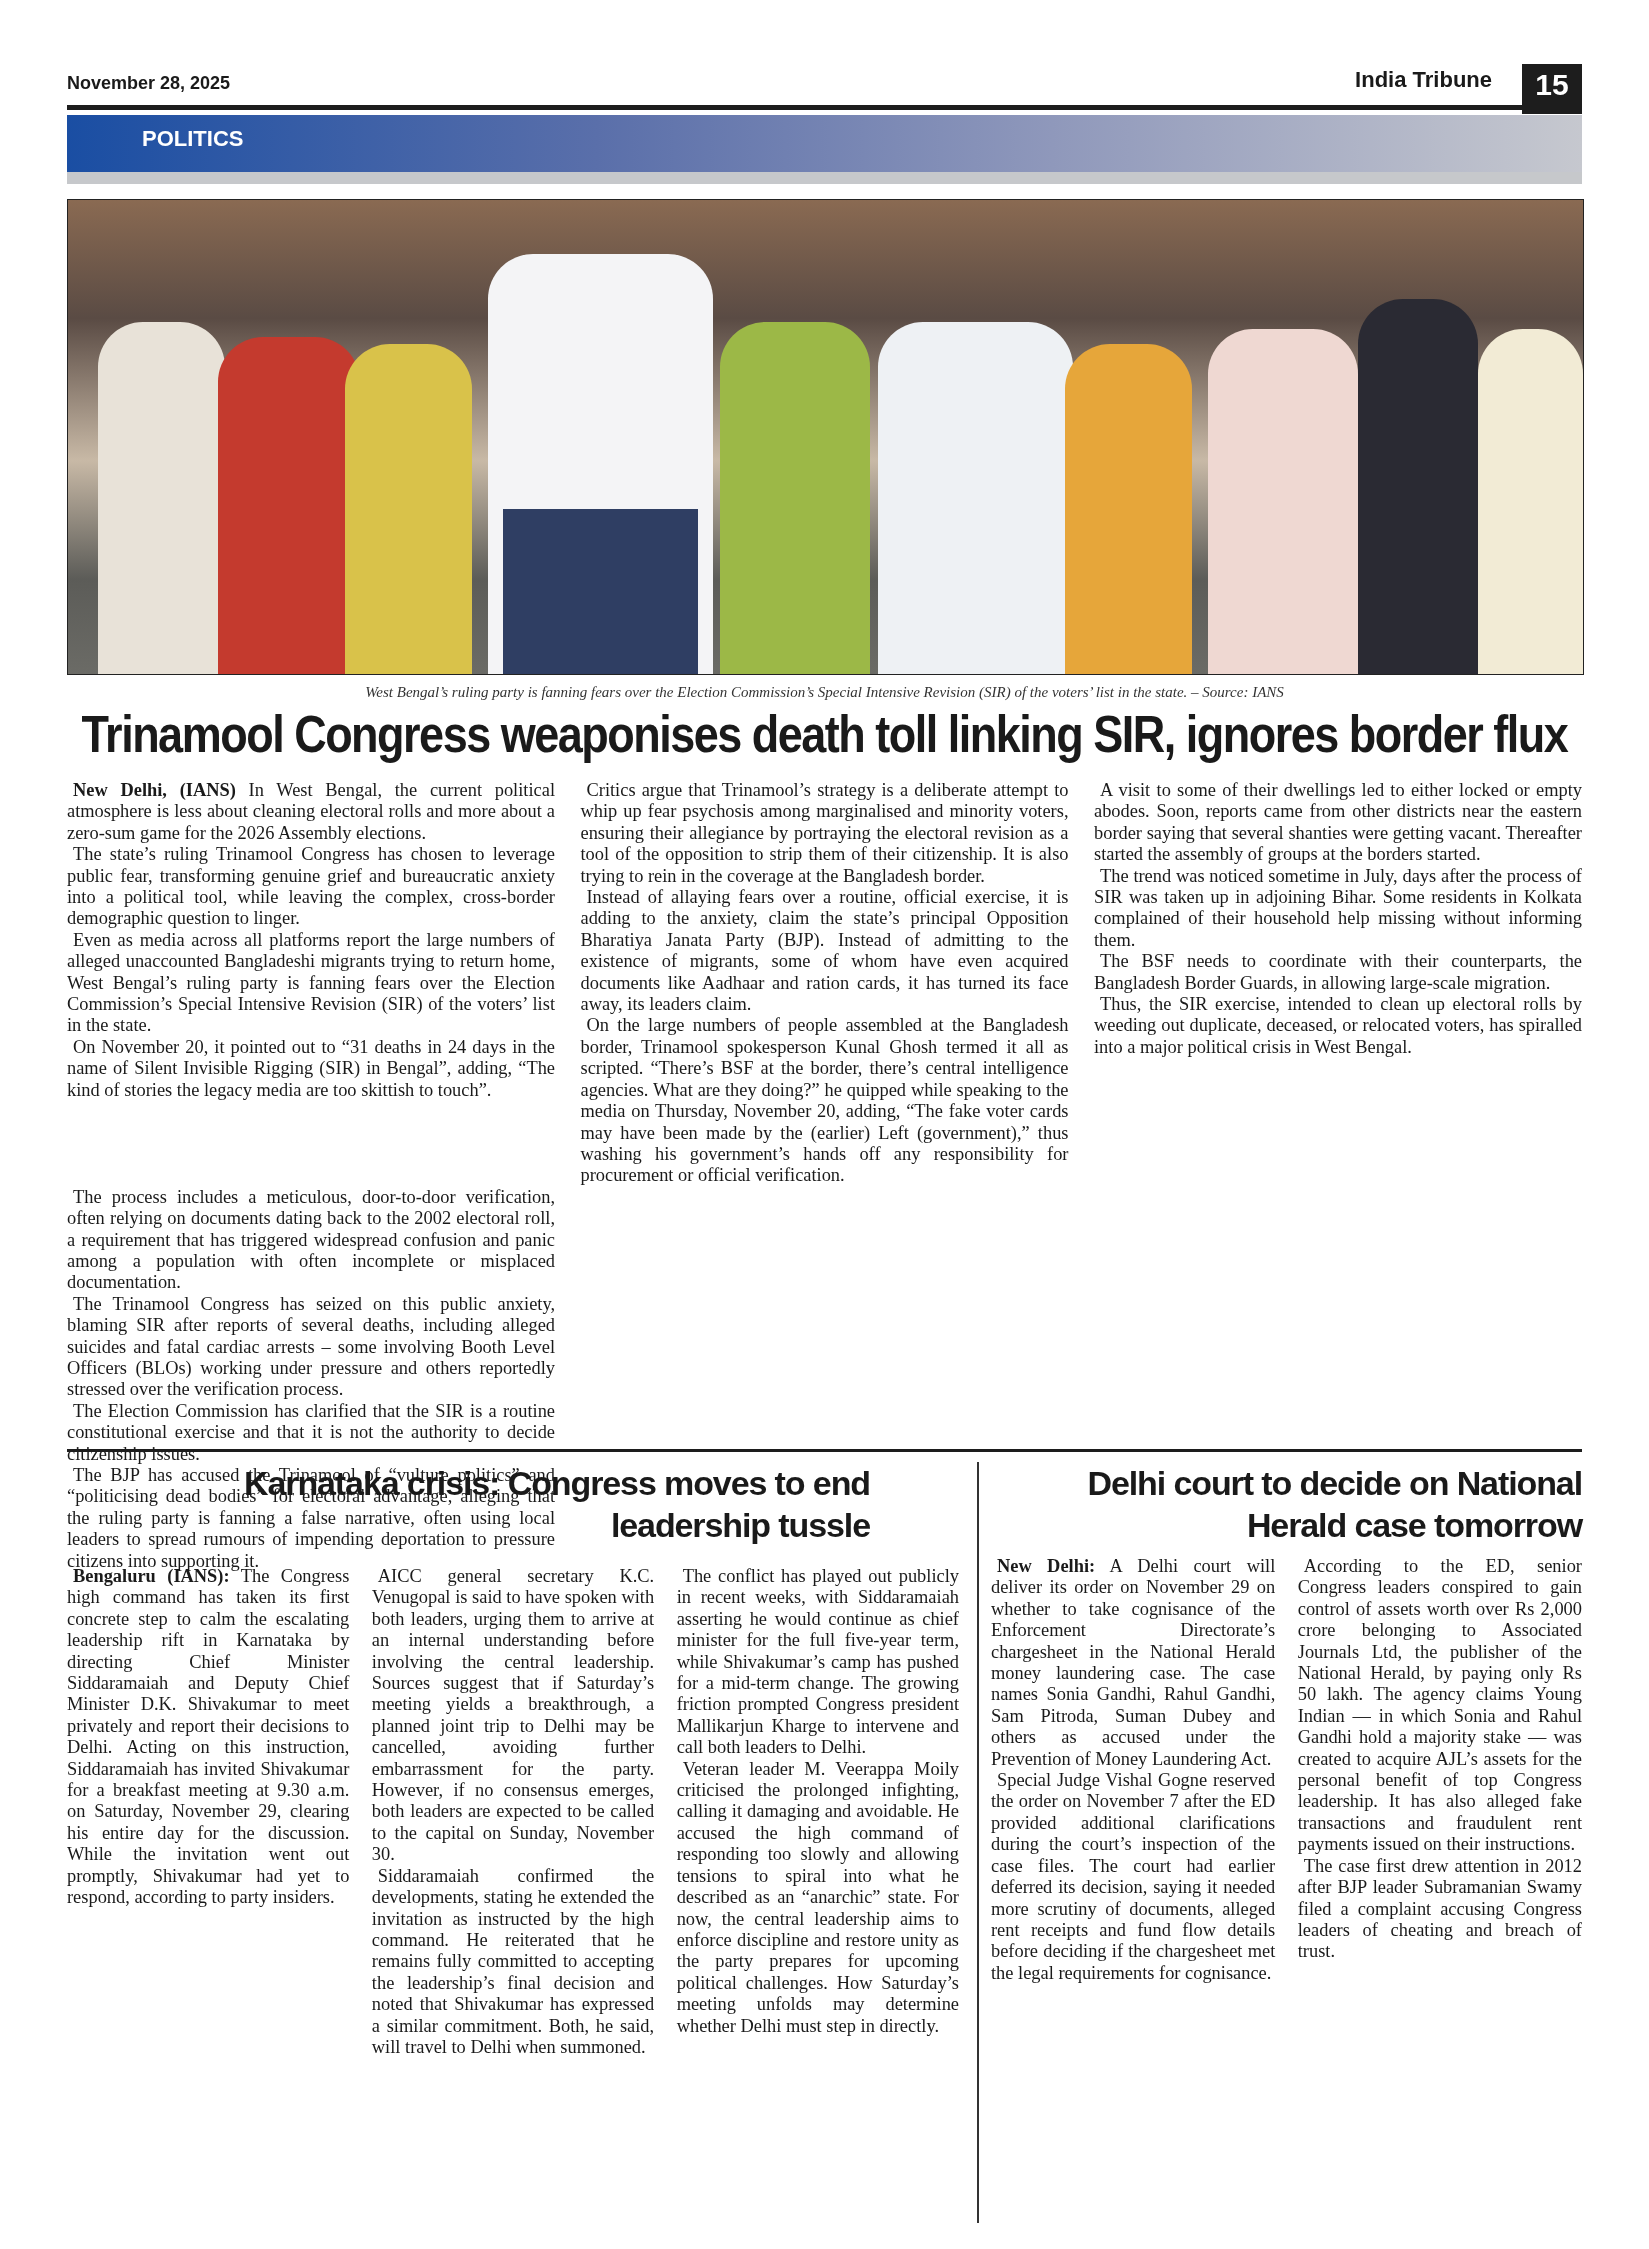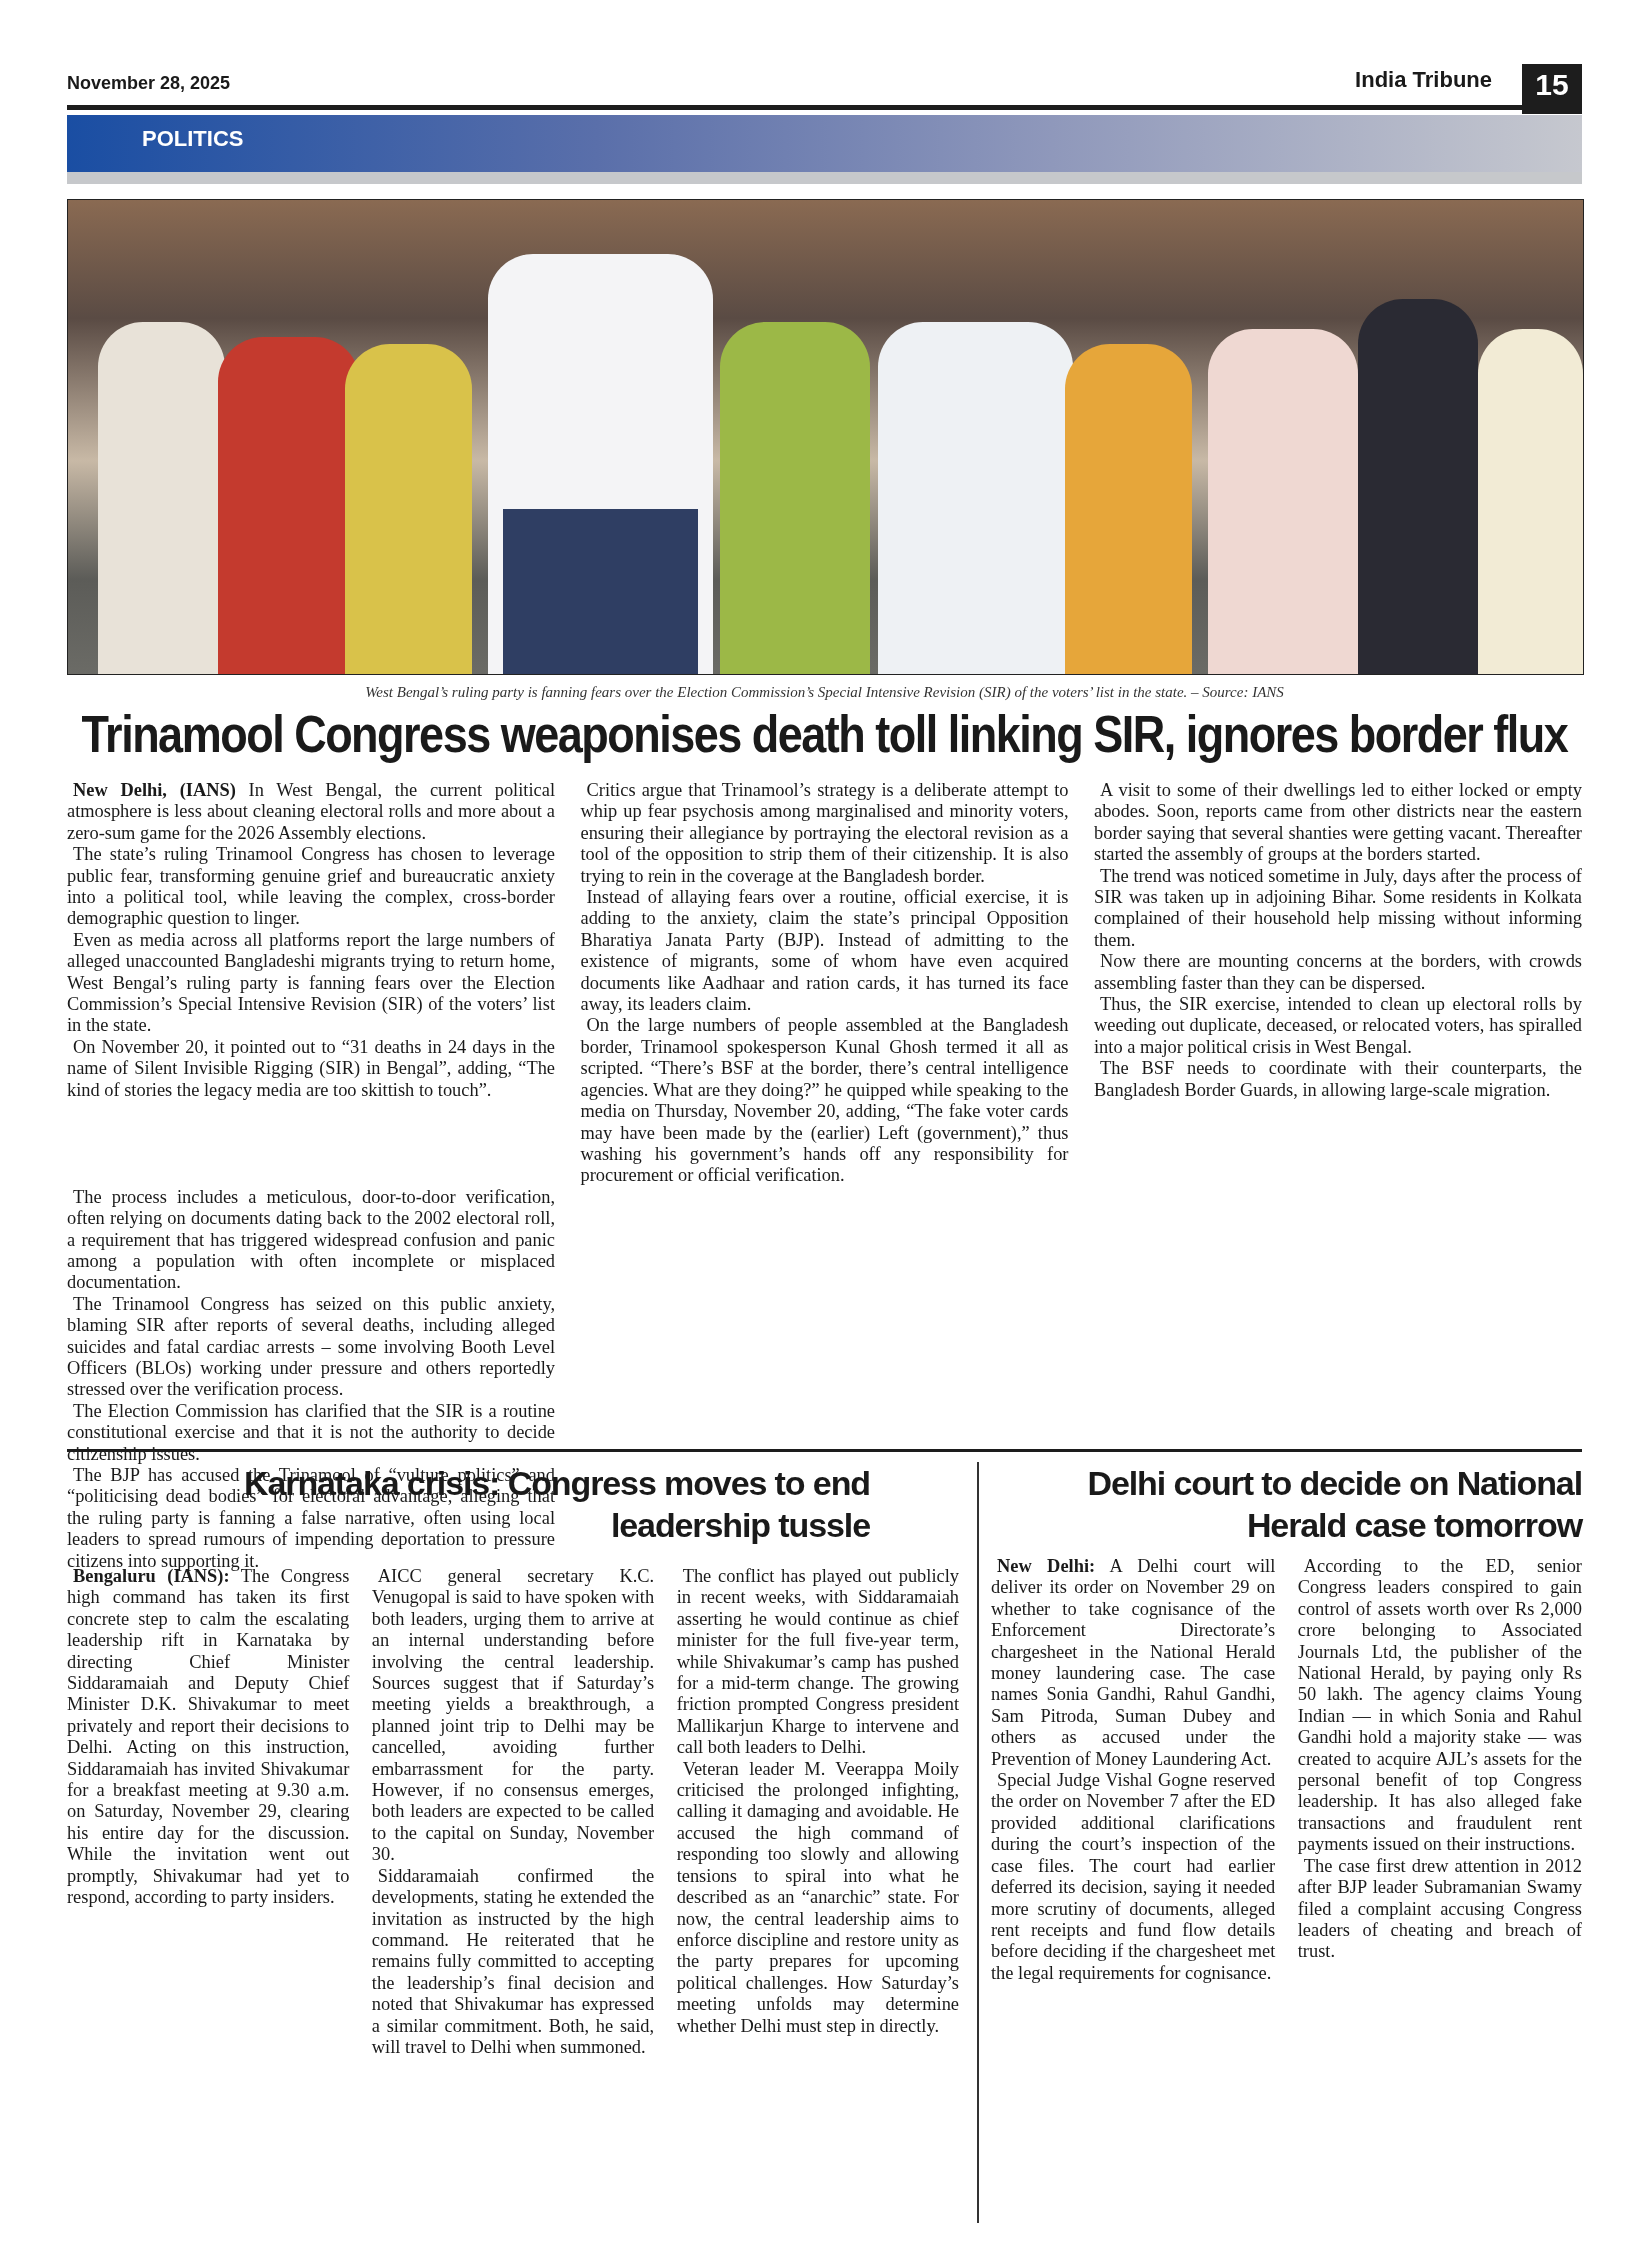--- a/index.html
+++ b/index.html
@@ -70,23 +70,22 @@
     <p>On November 20, it pointed out to “31 deaths in 24 days in the name of Silent Invisible Rigging (SIR) in Bengal”, adding, “The kind of stories the legacy media are too skittish to touch”.</p>
   </div>
   <div class="col">
     <p>Critics argue that Trinamool’s strategy is a deliberate attempt to whip up fear psychosis among marginalised and minority voters, ensuring their allegiance by portraying the electoral revision as a tool of the opposition to strip them of their citizenship. It is also trying to rein in the coverage at the Bangladesh border.</p>
     <p>Instead of allaying fears over a routine, official exercise, it is adding to the anxiety, claim the state’s principal Opposition Bharatiya Janata Party (BJP). Instead of admitting to the existence of migrants, some of whom have even acquired documents like Aadhaar and ration cards, it has turned its face away, its leaders claim.</p>
     <p>On the large numbers of people assembled at the Bangladesh border, Trinamool spokesperson Kunal Ghosh termed it all as scripted. “There’s BSF at the border, there’s central intelligence agencies. What are they doing?” he quipped while speaking to the media on Thursday, November 20, adding, “The fake voter cards may have been made by the (earlier) Left (government),” thus washing his government’s hands off any responsibility for procurement or official verification.</p>
   </div>
   <div class="col">
     <p>A visit to some of their dwellings led to either locked or empty abodes. Soon, reports came from other districts near the eastern border saying that several shanties were getting vacant. Thereafter started the assembly of groups at the borders started.</p>
     <p>The trend was noticed sometime in July, days after the process of SIR was taken up in adjoining Bihar. Some residents in Kolkata complained of their household help missing without informing them.</p>
-    <p>Now there are mounting concerns at the borders, with crowds assembling faster than they can be dispersed.</p>
+    <p>The BSF needs to coordinate with their counterparts, the Bangladesh Border Guards, in allowing large-scale migration.</p>
     <p>Thus, the SIR exercise, intended to clean up electoral rolls by weeding out duplicate, deceased, or relocated voters, has spiralled into a major political crisis in West Bengal.</p>
-    <p>The BSF needs to coordinate with their counterparts, the Bangladesh Border Guards, in allowing large-scale migration.</p>
   </div>
   <div class="col">
     <p>The process includes a meticulous, door-to-door verification, often relying on documents dating back to the 2002 electoral roll, a requirement that has triggered widespread confusion and panic among a population with often incomplete or misplaced documentation.</p>
     <p>The Trinamool Congress has seized on this public anxiety, blaming SIR after reports of several deaths, including alleged suicides and fatal cardiac arrests – some involving Booth Level Officers (BLOs) working under pressure and others reportedly stressed over the verification process.</p>
     <p>The Election Commission has clarified that the SIR is a routine constitutional exercise and that it is not the authority to decide citizenship issues.</p>
     <p>The BJP has accused the Trinamool of “vulture politics” and “politicising dead bodies” for electoral advantage, alleging that the ruling party is fanning a false narrative, often using local leaders to spread rumours of impending deportation to pressure citizens into supporting it.</p>
   </div>
 </div>
 
 <div class="rule2"></div>

